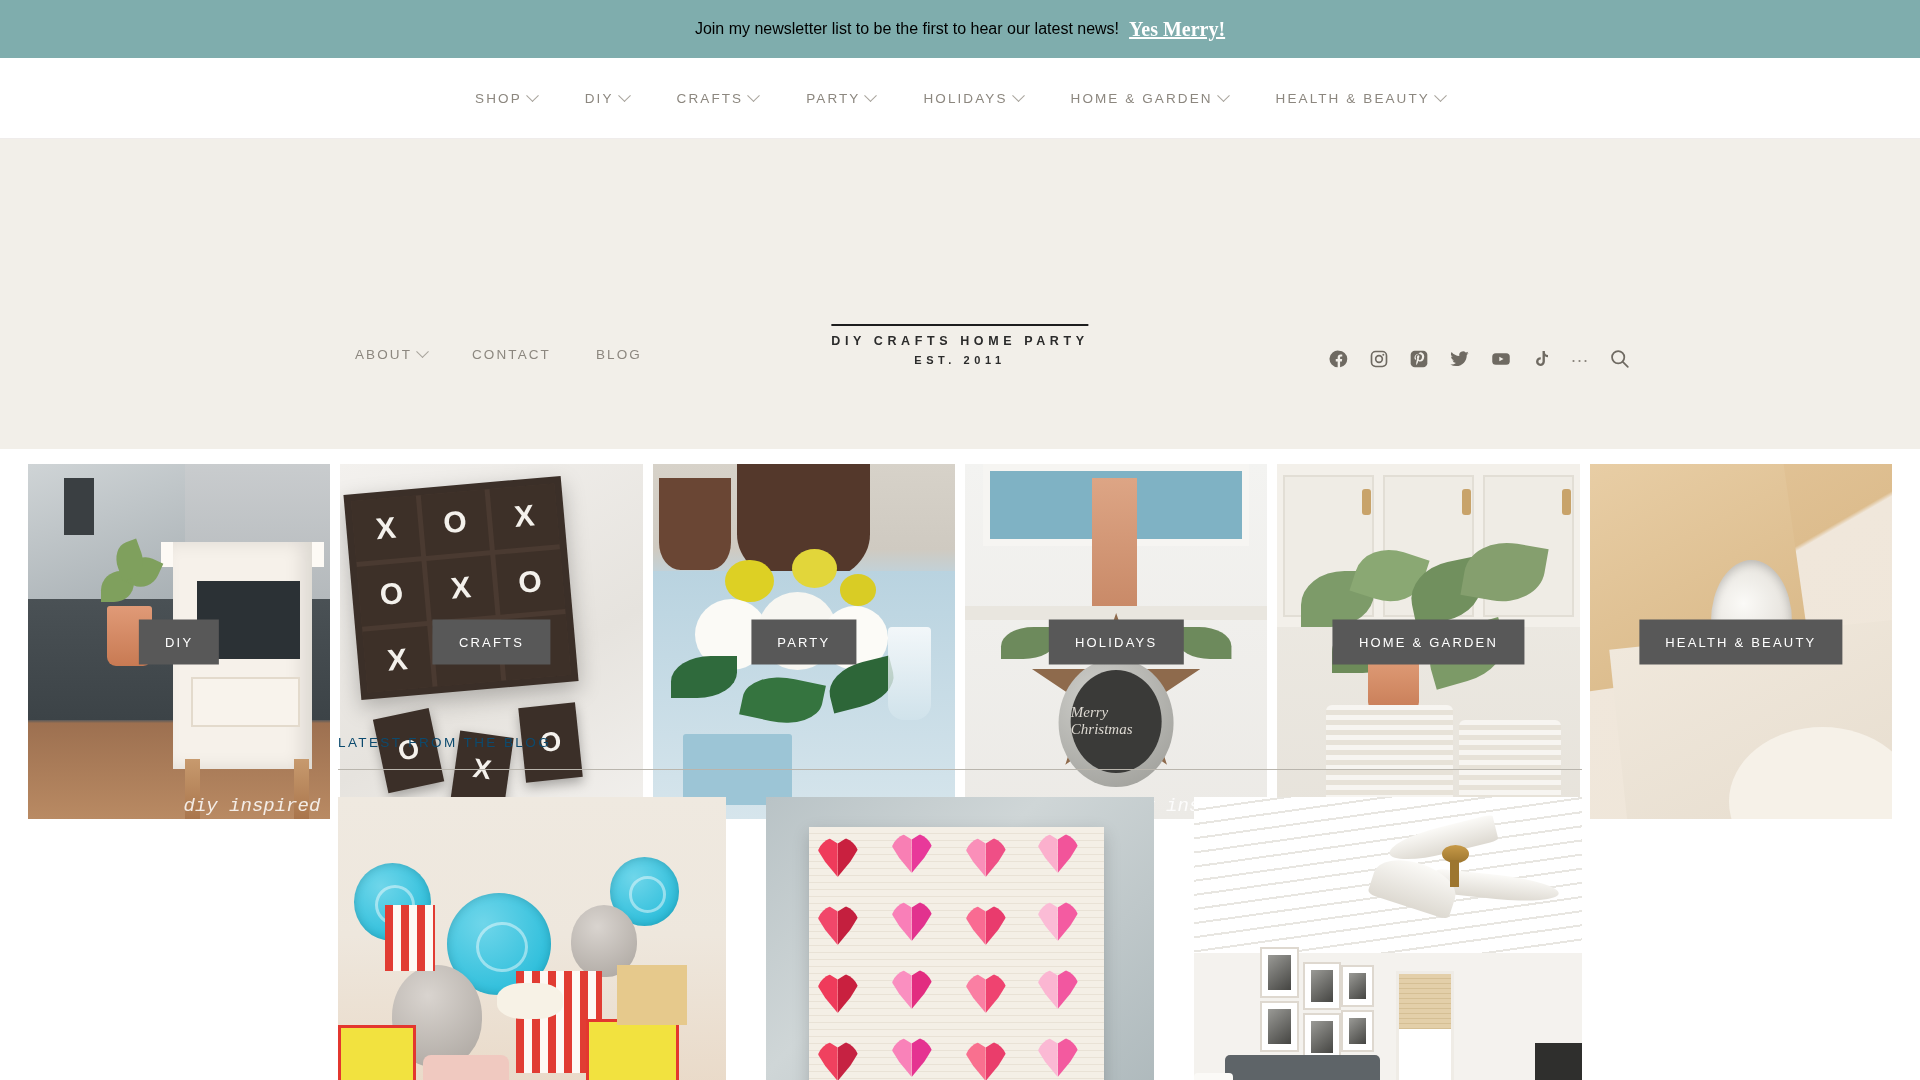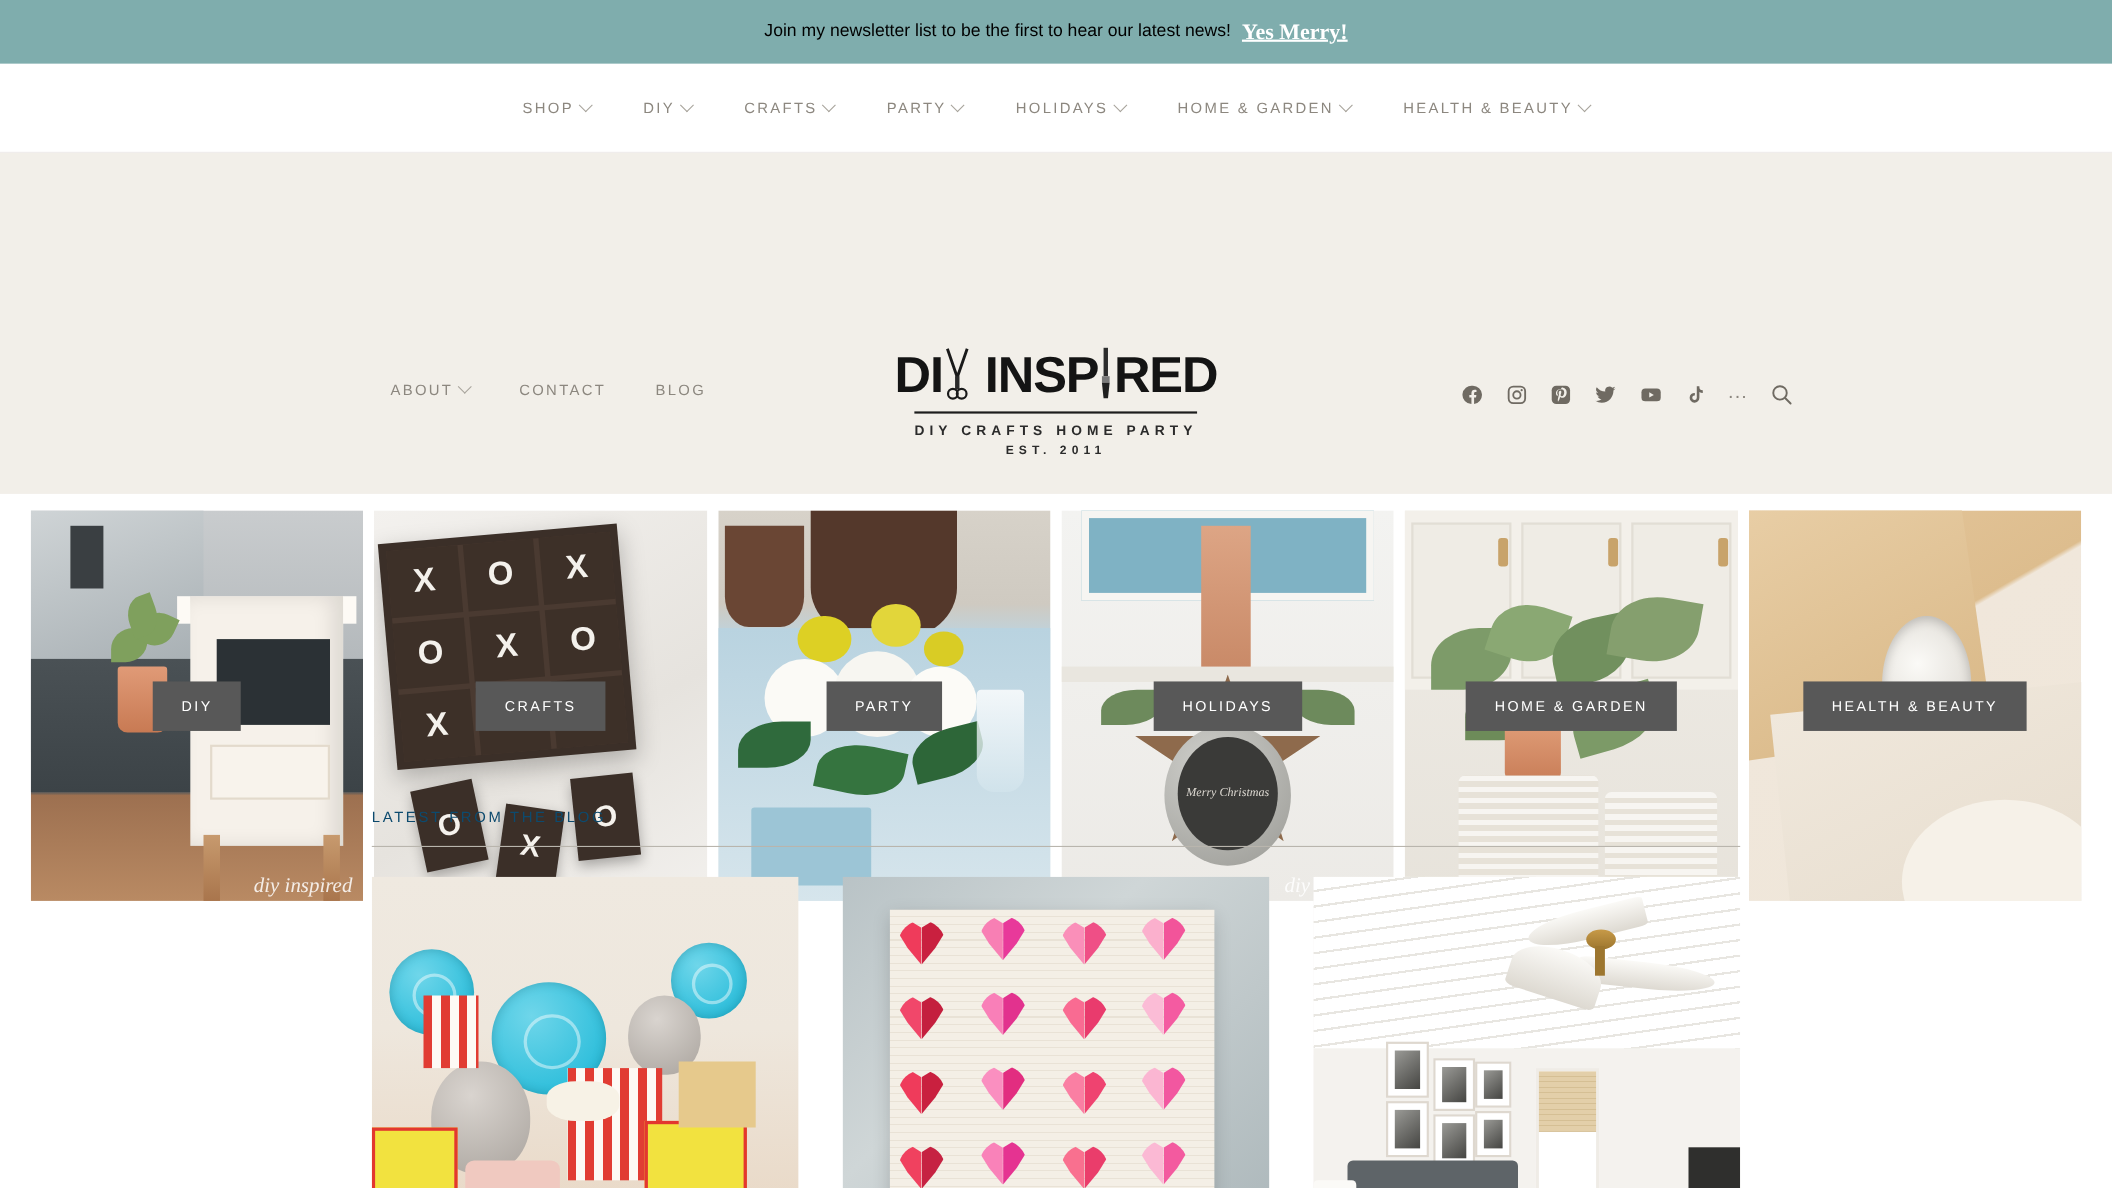--- a/index.html
+++ b/index.html
@@ -176,21 +176,21 @@
     color: #ffffff;
     font-size: 13px;
     letter-spacing: 2.2px;
     padding: 15px 26px;
     white-space: nowrap;
     text-align: center;
   }
   .wm {
     position: absolute;
     right: 10px; bottom: 2px;
-    font-family: Liberation Serif, serif;
+    font-family: Liberation Mono, monospace;
     font-style: italic;
     font-size: 19px;
     color: rgba(255,255,255,.85);
   }
 
   
   .blog {
     position: absolute;
     top: 735px; left: 338px;
     width: 1244px;
@@ -251,21 +251,21 @@
   .pa-glass { background:linear-gradient(180deg,rgba(255,255,255,.8),rgba(210,228,236,.75)); border-radius:4px 4px 16px 16px; }
 
   
   .ho-bg { inset:0; background:linear-gradient(180deg,#f3f3f1,#eceae6); }
   .ho-win { left:6%; top:0; width:88%; height:23%; background:#7fb2c4; border:7px solid #f6f5f2; }
   .ho-rail { left:0; top:40%; width:100%; height:4%; background:#e9e6df; }
   .ho-ribbon { left:42%; top:4%; width:15%; height:36%; background:linear-gradient(180deg,#dda585,#c98a68); }
   .ho-star { left:50%; top:42%; transform:translateX(-50%); width:58%; height:45%; background:#8e6a4c;
              clip-path:polygon(50% 0,61% 35%,98% 35%,68% 57%,79% 95%,50% 72%,21% 95%,32% 57%,2% 35%,39% 35%); }
   .ho-plate { left:50%; top:55%; transform:translateX(-50%); width:38%; height:36%; border-radius:50%; background:radial-gradient(circle at 35% 30%,#cfcfcb,#9a9a95); }
-  .ho-chalk { left:50%; top:58%; transform:translateX(-50%); width:30%; height:29%; border-radius:50%; background:#3a3a38; color:#ddd9d2; font-family:"Liberation Serif",serif; font-style:italic; font-size:11px; display:flex; align-items:center; justify-content:center; text-align:right; line-height:1.15; }
+  .ho-chalk { left:50%; top:58%; transform:translateX(-50%); width:30%; height:29%; border-radius:50%; background:#3a3a38; color:#ddd9d2; font-family:"Liberation Serif",serif; font-style:italic; font-size:15px; display:flex; align-items:center; justify-content:center; text-align:left; line-height:1.15; }
 
   
   .hg-bg { inset:0; background:linear-gradient(180deg,#efece6,#e7e3db); }
   .hg-cab { left:0; top:0; width:100%; height:46%; background:#f3f0ea; }
   .hg-door { top:3%; height:40%; background:#efece5; border:2px solid #e2ded5; }
   .hg-pull { top:7%; width:9px; height:26px; background:#c8a36a; border-radius:3px; }
   .hg-basket { bottom:2%; background:repeating-linear-gradient(180deg,#f7f5f1 0 5px,#e7e2d8 5px 10px); border-radius:6px 6px 14px 14px; }
   .hg-pot { background:linear-gradient(180deg,#e3a17c,#c87d57); border-radius:4px 4px 10px 10px; }
 
   
@@ -352,41 +352,20 @@
     </div>
     <div class="sec-item">
       <span>CONTACT</span>
     </div>
     <div class="sec-item">
       <span>BLOG</span>
     </div>
   </div>
 
   <div class="logo-wrap">
-    <div class="logo-main">
-      <span>DI</span>
-      <span class="scissors">
-        <svg width="26" height="50" viewBox="0 0 26 50">
-          <path d="M4 2 L13 28 L22 2" stroke="#1a1a1a" stroke-width="2.6" fill="none"></path>
-          <rect x="11" y="27" width="4" height="12" fill="#2a2a2a"></rect>
-          <circle cx="9" cy="43" r="4.4" stroke="#1a1a1a" stroke-width="2" fill="none"></circle>
-          <circle cx="17" cy="43" r="4.4" stroke="#1a1a1a" stroke-width="2" fill="none"></circle>
-        </svg>
-      </span>
-      <span class="logo-gap"></span>
-      <span>INSP</span>
-      <span class="brush">
-        <svg width="14" height="48" viewBox="0 0 14 48">
-          <rect x="5" y="0" width="4" height="26" fill="#2c2c2c"></rect>
-          <rect x="3.5" y="26" width="7" height="6" fill="#7a7a7a"></rect>
-          <path d="M3.5 32 L10.5 32 L9 46 L5 46 Z" fill="#1f1f1f"></path>
-        </svg>
-      </span>
-      <span>RED</span>
-    </div>
     <div class="logo-rule"></div>
     <div class="logo-tag">DIY CRAFTS HOME PARTY</div>
     <div class="logo-est">EST. 2011</div>
   </div>
 
   <div class="social">
     <a>
       <svg width="20" height="20" viewBox="0 0 24 24" fill="#6f6a62">
         <path d="M12 2a10 10 0 1 0-1.6 19.9v-7h-2.3V12h2.3v-1.9c0-2.3 1.4-3.6 3.5-3.6 1 0 2 .2 2 .2v2.2h-1.1c-1.1 0-1.5.7-1.5 1.4V12h2.5l-.4 2.9h-2.1v7A10 10 0 0 0 12 2z"></path>
       </svg>

